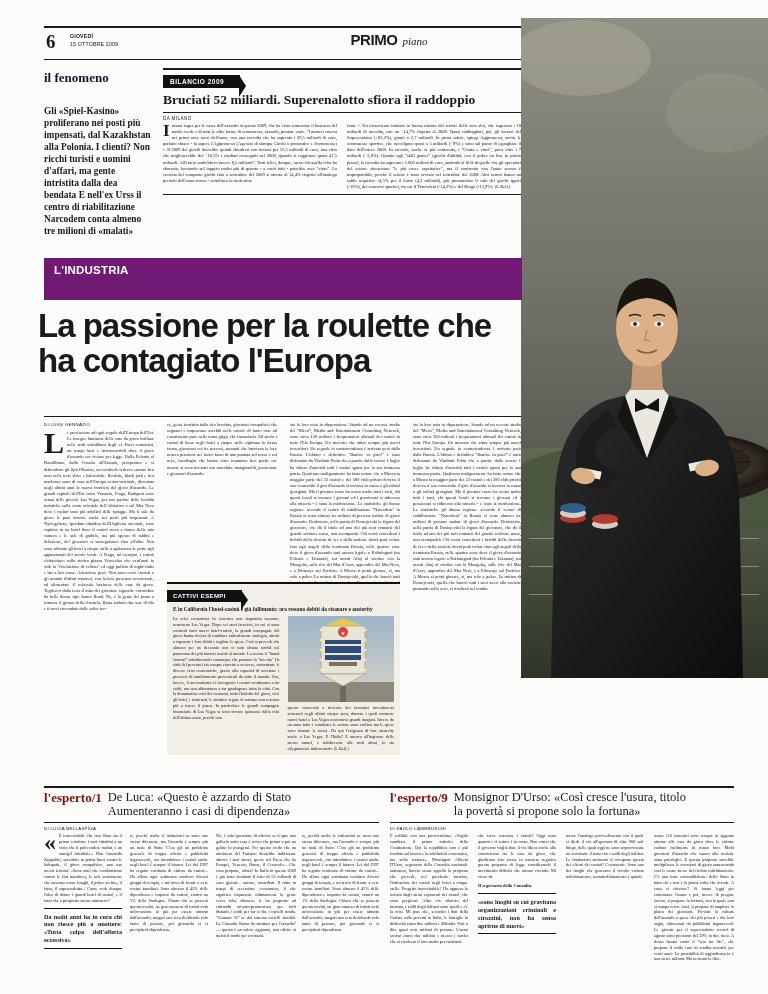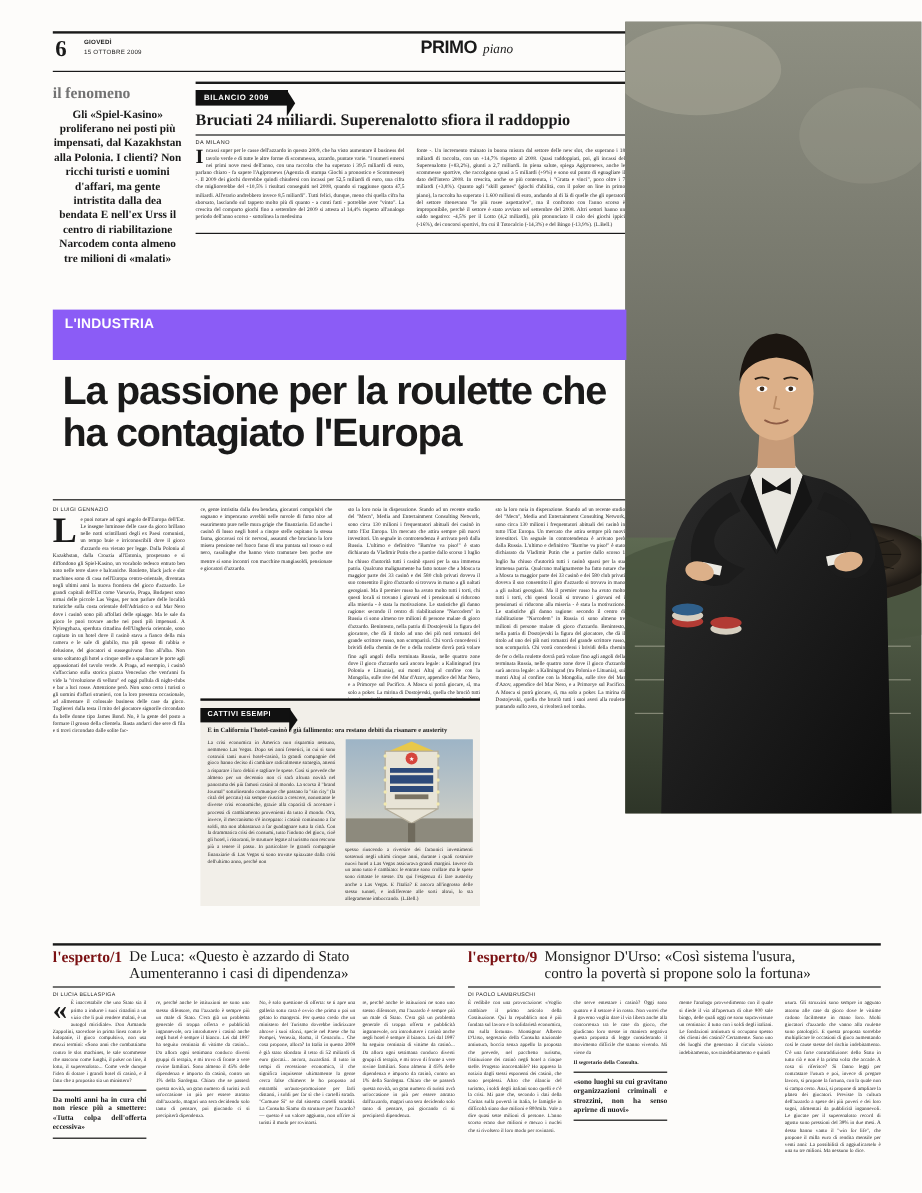--- a/index.html
+++ b/index.html
@@ -83,30 +83,29 @@
   
   .kicker-col {
     position: absolute;
     left: 44px; top: 70px;
     width: 108px;
   }
   .kicker-title {
     font-family: "Liberation Serif", serif;
     font-weight: bold;
     font-size: 13px;
-    color: #737373;
-    margin-bottom: 4px;
+    color: #0f172a;
+    margin-bottom: 19px;
   }
   .kicker-body {
     font-family: "Liberation Serif", serif;
     font-weight: bold;
     font-size: 9.4px;
     line-height: 1.28;
     color: #1a1a1a;
-    text-align: center;
   }
 
   
   .bilancio {
     position: absolute;
     left: 163px; top: 68px;
     width: 358px;
     border-top: 2px solid #1a1a1a;
     border-bottom: 1px solid #1a1a1a;
     padding-top: 0;
@@ -175,37 +174,37 @@
     overflow: hidden;
     background: #6d6e63;
   }
 
   
   .industria {
     position: absolute;
     left: 44px; top: 258px;
     width: 478px;
     height: 42px;
-    background: #8b5cf6;
+    background: #701a75;
     color: #fff;
     box-sizing: border-box;
     padding: 6px 10px;
   }
   .industria div {
     font-family: "Liberation Sans", sans-serif;
     font-weight: bold;
     font-size: 11.5px;
     line-height: 1.15;
     letter-spacing: .2px;
   }
 
   
   .headline {
     position: absolute;
-    left: 52px; top: 308px;
+    left: 38px; top: 308px;
     width: 490px;
     font-family: "Liberation Sans", sans-serif;
     font-weight: bold;
     font-size: 33px;
     line-height: 1.07;
     letter-spacing: -1px;
   }
   .subhead {
     position: absolute;
     left: 44px; top: 394px;
@@ -411,21 +410,21 @@
     <div class="mast-rule-bot"></div>
   </div>
 
   <div class="kicker-col">
     <div class="kicker-title">il fenomeno</div>
     <div class="kicker-body">Gli «Spiel-Kasino» proliferano nei posti più impensati, dal Kazakhstan alla Polonia. I clienti? Non ricchi turisti e uomini d'affari, ma gente intristita dalla dea bendata E nell'ex Urss il centro di riabilitazione Narcodem conta almeno tre milioni di «malati»</div>
   </div>
 
   <div class="bilancio">
     <div class="bil-tag">BILANCIO 2009</div>
-    <div class="bil-head">Bruciati 24 miliardi. Superenalotto sfiora il raddoppio</div>
+    <div class="bil-head">Bruciati 52 miliardi. Superenalotto sfiora il raddoppio</div>
     <div class="bil-rule"></div>
     <div class="bil-byline">DA MILANO</div>
     <div class="bil-cols">
       <p><span class="dropcap">I</span><span>ncassi super per le casse dell'azzardo in questo 2009, che ha visto aumentare il business del tavolo verde e di tutte le altre forme di scommessa, azzardo, puntate varie. "I numeri emersi nei primi nove mesi dell'anno, con una raccolta che ha superato i 39,5 miliardi di euro, parlano chiaro - fa sapere l'Agipronews (Agenzia di stampa Giochi a pronostico e Scommesse) -. Il 2009 dei giochi dovrebbe quindi chiudersi con incassi per 52,5 miliardi di euro, una cifra che migliorerebbe del +10,5% i risultati conseguiti nel 2008, quando si raggiunse quota 47,5 miliardi. All'erario andrebbero invece 8,5 miliardi". Tutti felici, dunque, meno chi quella cifra ha sborsato, lasciando sul tappeto molto più di quanto - a conti fatti - potrebbe aver "vinto". La crescita del comparto giochi fino a settembre del 2009 si attesta al 14,4% rispetto all'analogo periodo dell'anno scorso - sottolinea la medesima</span></p>
       <p>fonte -. Un incremento trainato in buona misura dal settore delle new slot, che superano i 18 miliardi di raccolta, con un +14,7% rispetto al 2008. Quasi raddoppiati, poi, gli incassi del Superenalotto (+83,2%), giunti a 2,7 miliardi. In piena salute, spiega Agipronews, anche le scommesse sportive, che raccolgono quasi a 5 miliardi (+9%) e sono sul punto di eguagliare il dato dell'intero 2008. In crescita, anche se più contenuta, i "Gratta e vinci", poco oltre i 7 miliardi (+3,8%). Quanto agli "skill games" (giochi d'abilità, con il poker on line in primo piano), la raccolta ha superato i 1.600 milioni di euro, andando al di là di quelle che gli operatori del settore ritenevano "le più rosee aspettative", ma il confronto con l'anno scorso è improponibile, perché il settore è stato avviato nel settembre del 2008. Altri settori hanno un saldo negativo: -4,5% per il Lotto (4,2 miliardi), più pronunciato il calo dei giochi ippici (-16%), dei concorsi sportivi, fra cui il Totocalcio (-14,3%) e del Bingo (-13,9%). (L.Bell.)</p>
     </div>
   </div>
 
   <div class="photo">
     <svg width="247" height="660" viewBox="0 0 247 660" preserveAspectRatio="none">
@@ -605,21 +604,21 @@
       <div class="ecol" style="left:172px;width:80px;">
         <p>No, è solo questione di offerta: se ti apre una galleria sotto casa è ovvio che prima o poi un gelato lo mangerai. Per questo credo che un ministero del Turismo dovrebbe indirizzare altrove i suoi sforzi, specie nel Paese che ha Pompei, Venezia, Roma, il Cenacolo... Che cosa propone, allora? In Italia in questo 2009 è già stato sfondato il tetto di 52 miliardi di euro giocati... ancora, azzardiati. Il tutto in tempi di recessione economica, il che significa inquisente ultimamente la gente cerca false chimere: le ho proposto ad entrambi un'auto-promozione per farli distanti, i soldi per far sì che i cartelli strada. "Comune Sì" se dal sistema cartelli stradali. La Consulta Siamo da strutture per l'azzardo? — questo è un valore aggiunto, non offrire ai turisti il modo per rovinarsi.</p>
       </div>
       <div class="ecol" style="left:258px;width:77px;">
         <p>re, perché anche le istituzioni ne sono uno stesso difensore, ma l'azzardo è sempre più un male di Stato. C'era già un problema generale di troppa offerta e pubblicità ingannevole, ora introduttere i casinò anche negli hotel è sempre il bianco. Lei dal 1997 ha seguito centinaia di vittime da casinò... Da allora ogni settimana conduco diversi gruppi di terapia, e mi trovo di fronte a vere rovine familiari. Sono almeno il 45% delle dipendenza e importo da casinò, contro un 1% della Sardegna. Chiaro che se passerà questa novità, un gran numero di turisti avrà un'occasione in più per essere attratto dall'azzardo, magari una sera decidendo solo tanto di pensare, poi giocando ci si precipiterà dipendenza.</p>
       </div>
     </div>
   </div>
 
   <div class="esp esp-right">
-    <span class="esp-label">l'esperto/9</span><span class="esp-title esp-title-r">Monsignor D'Urso: «Così sistema l'usura, contro la povertà si propone solo la fortuna»</span>
+    <span class="esp-label">l'esperto/9</span><span class="esp-title esp-title-r">Monsignor D'Urso: «Così cresce l'usura, titolo la povertà si propone solo la fortuna»</span>
     <div class="esp-rule"></div>
     <div class="esp-byline">DI PAOLO LAMBRUSCHI</div>
     <div class="esp-cols" style="position:relative;height:190px;">
       <div class="ecol" style="left:0;">
         <p>È redibile con una provocazione: «Voglio cambiare il primo articolo della Costituzione. Qui la repubblica non è più fondata sul lavoro e la solidarietà economica, ma sulla fortuna». Monsignor Alberto D'Urso, segretario della Consulta nazionale antiusura, boccia senza appello la proposta che prevede, nel pacchetto turismo, l'istituzione dei casinò negli hotel a cinque stelle. Progetto inaccettabile? Ho appreso la notizia dagli stessi esponenti dei casinò, che sono perplessi. Altro che rilancio del turismo, i soldi degli italiani sono quelli e c'è la crisi. Mi pare che, secondo i dati della Caritas sulla povertà in Italia, le famiglie in difficoltà siano due milioni e 800mila. Vale a dire quasi sette milioni di persone. L'anno scorso erano due milioni e mezzo i nuclei che si rivolsero il loro modo per rovinarsi.</p>
       </div>
       <div class="ecol" style="left:88px;">
         <p>che serve entestare i casinò? Oggi sono quattro e il settore è in rosso. Non vorrei che il governo voglia dare il via libera anche alla concorrenza tra le case da gioco, che giudicano loro stesse in maniera negativa questa proposta di legge considerando il movimento difficile che stanno vivendo. Mi viene da</p>
         <div class="esp-sub">Il segretario della Consulta.</div>
         <div class="pullquote">«sono luoghi su cui gravitano organizzazioni criminali e strozzini, non ha senso aprirne di nuovi»</div>

